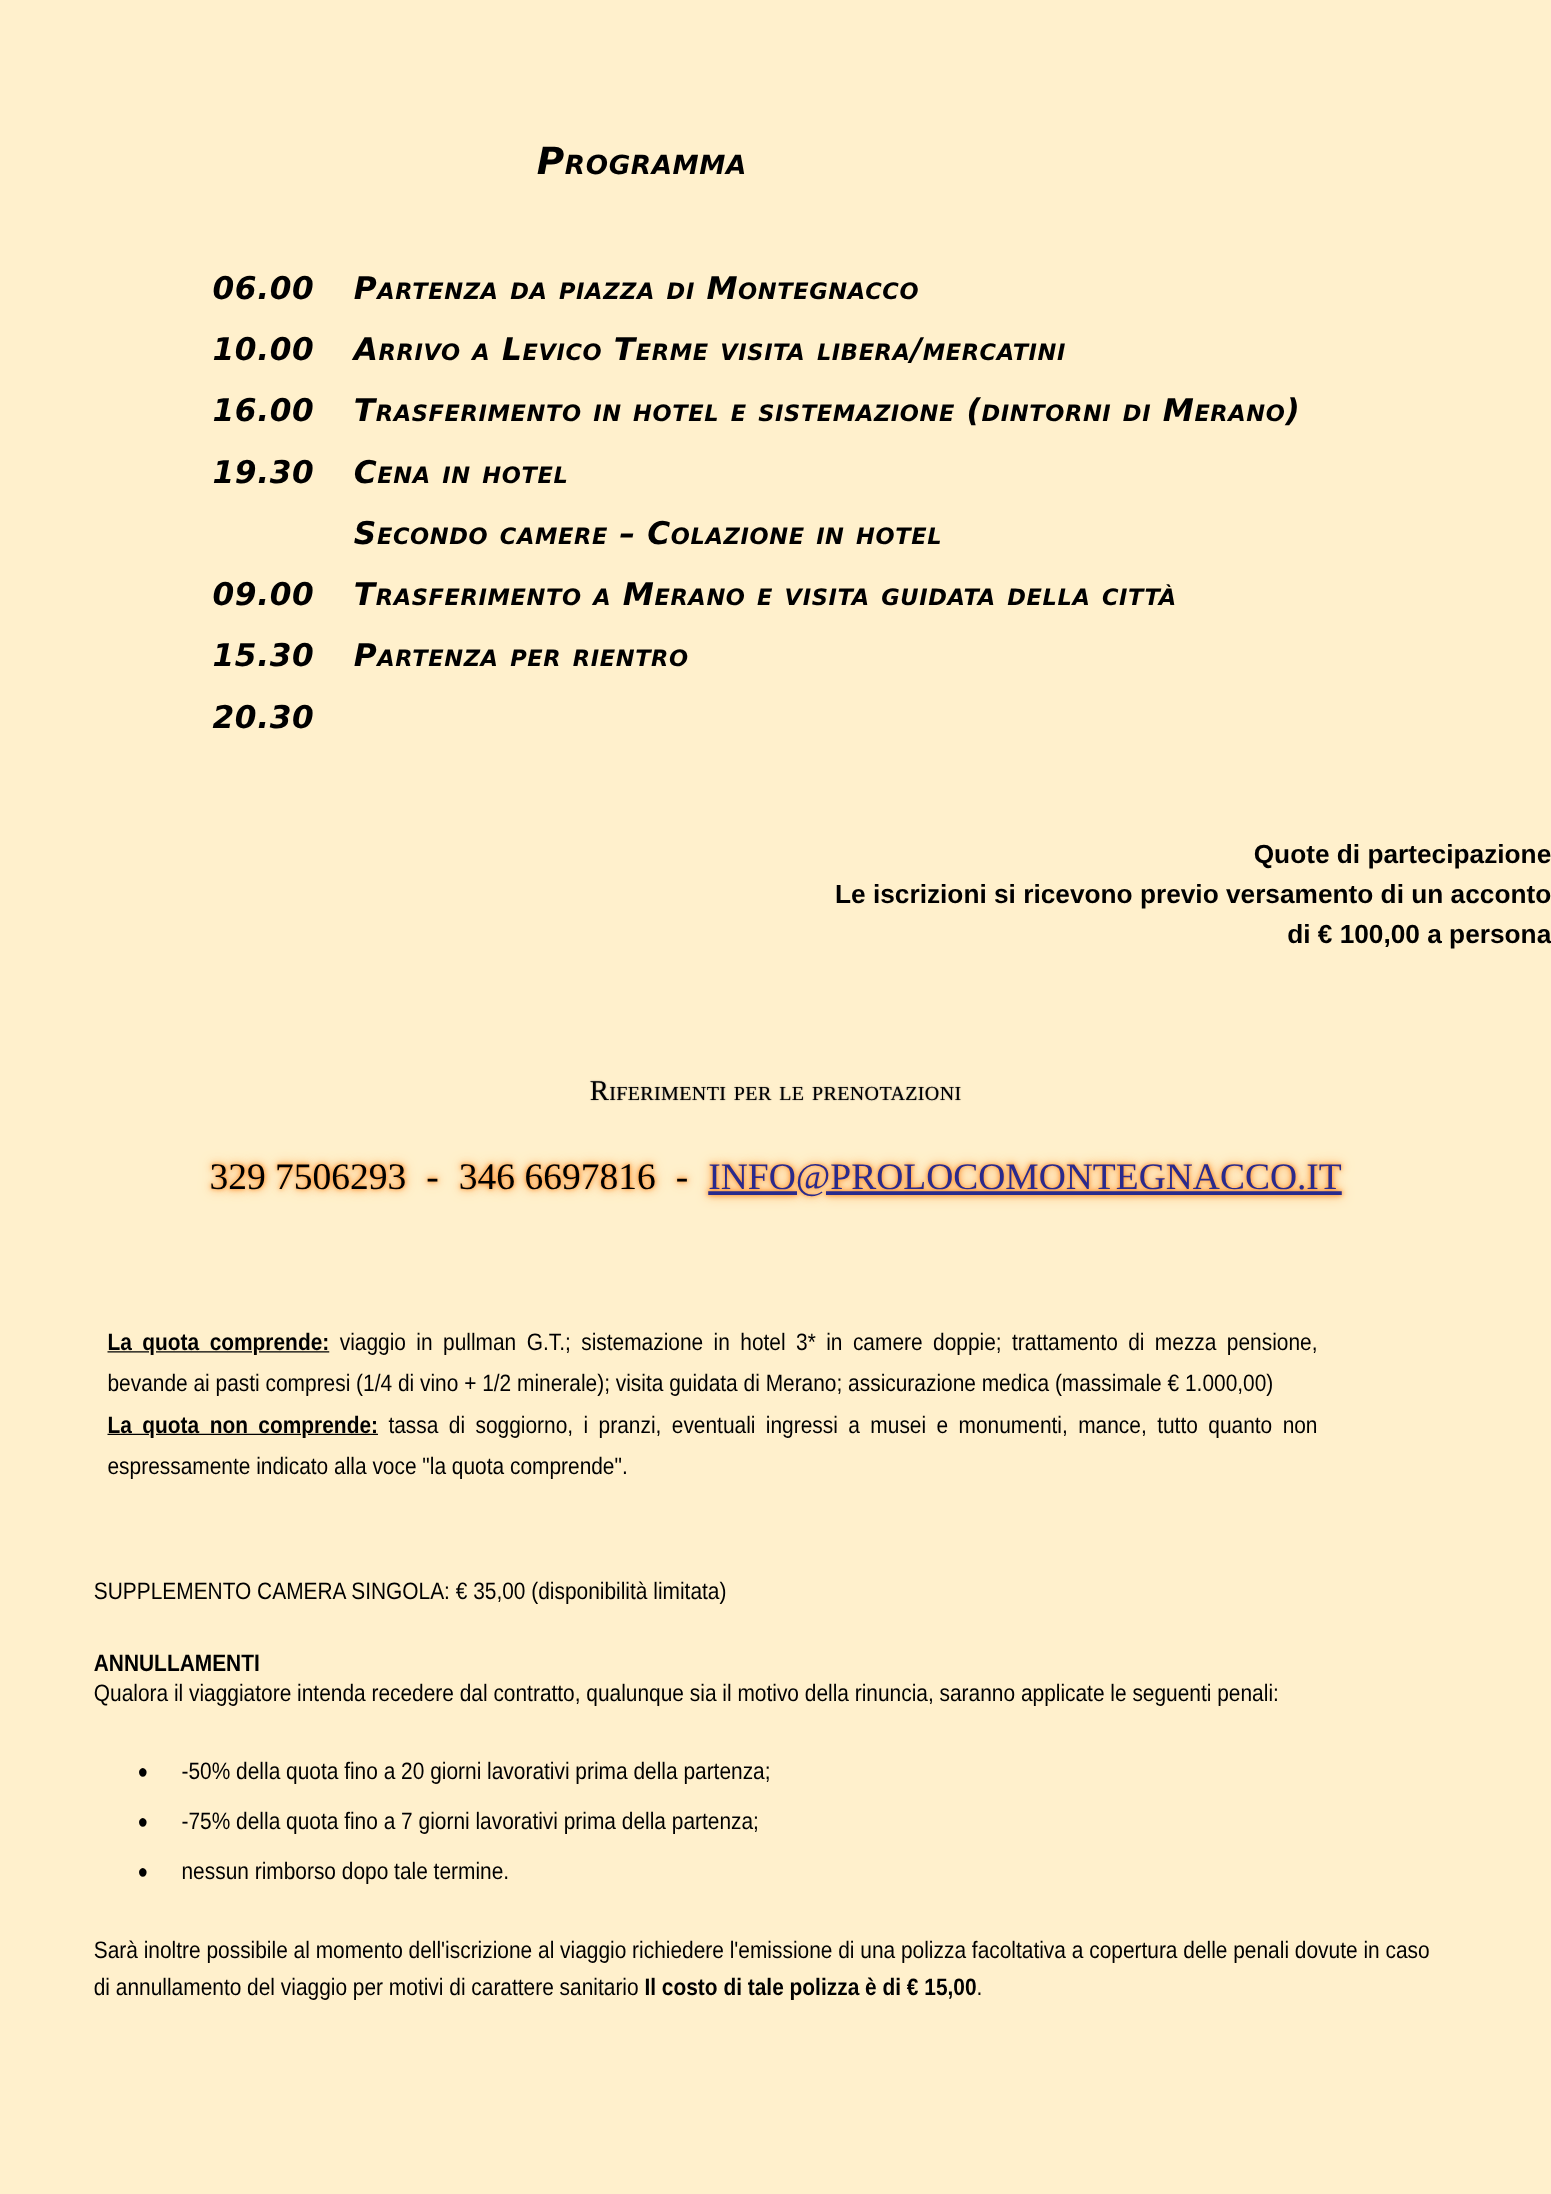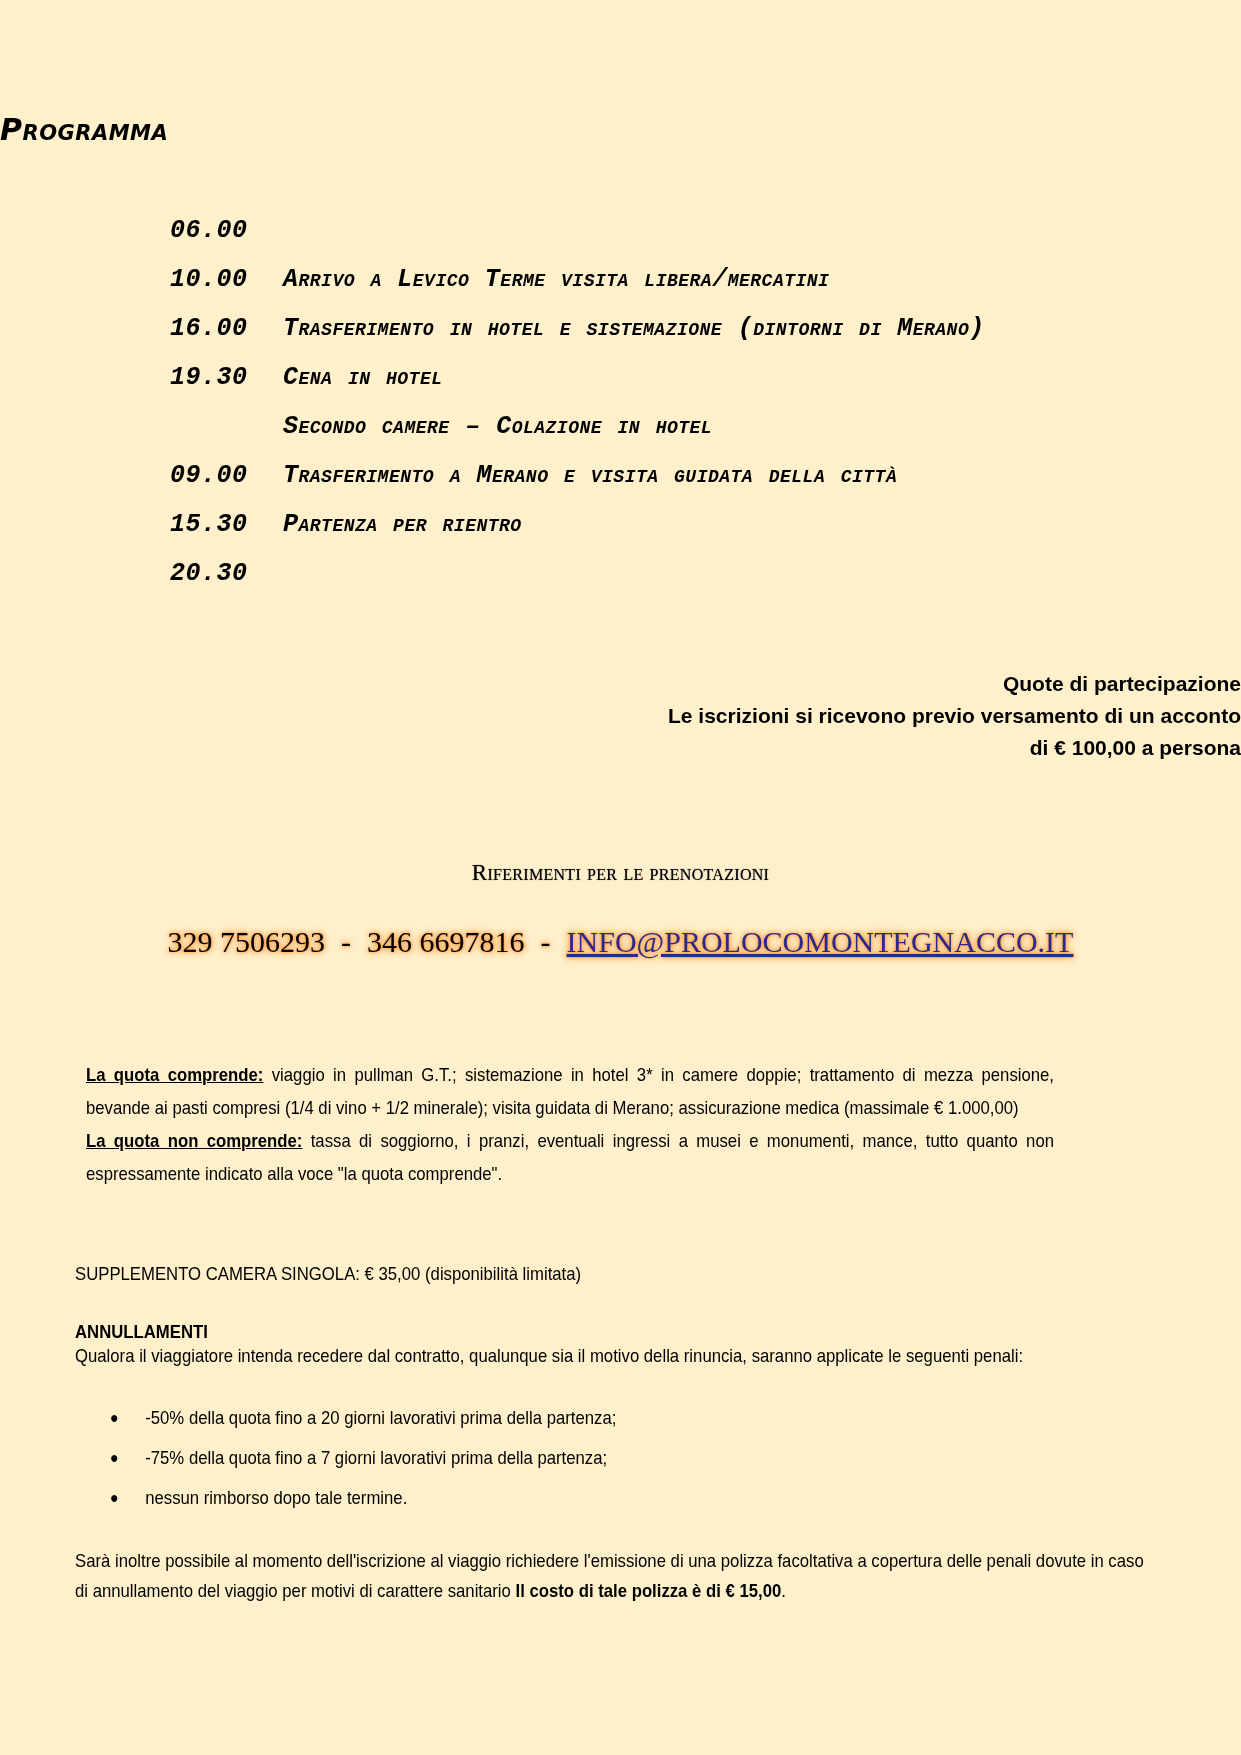--- a/index.html
+++ b/index.html
@@ -12,24 +12,24 @@
   }
   .hand {
     font-family: "DejaVu Sans", sans-serif;
     font-weight: bold;
     font-style: italic;
     font-variant: small-caps;
     letter-spacing: 0.5px;
   }
   #title {
     position: absolute; top: 112px; left: 0; width: 1027px;
-    font-size: 30px;
+    text-align: center; font-size: 30px;
   }
   #schedule { position: absolute; top: 206px; left: 170px; }
-  .row { display: flex; height: 49px; align-items: center; font-size: 25px; font-family: Liberation Mono, monospace; }
+  .row { display: flex; height: 49px; align-items: center; font-size: 25px; }
   .time { width: 113px; }
   .desc { white-space: nowrap; }
   #quote {
     position: absolute; top: 668px; left: 0; width: 1241px; text-align: right;
     font-family: "Liberation Sans", sans-serif; font-weight: bold; font-size: 21px;
     line-height: 32px;
   }
   #ref-title {
     position: absolute; top: 860px; left: 0; width: 1241px; text-align: center;
     font-family: "Liberation Serif", serif; font-size: 23px; letter-spacing: 0.3px;
@@ -59,20 +59,21 @@
   #insurance { position: absolute; top: 1546px; left: 75px; width: 1230px; line-height: 30px; }
 </style>
 </head>
 <body>
 
 <div id="title" class="hand">Programma</div>
 
 <div id="schedule">
   <div class="row hand">
       <span class="time">06.00</span>
+      <span class="desc">Partenza da piazza di Montegnacco</span>
     </div>
   <div class="row hand">
       <span class="time">10.00</span>
       <span class="desc">Arrivo a Levico Terme visita libera/mercatini</span>
     </div>
   <div class="row hand">
       <span class="time">16.00</span>
       <span class="desc">Trasferimento in hotel e sistemazione (dintorni di Merano)</span>
     </div>
   <div class="row hand">

